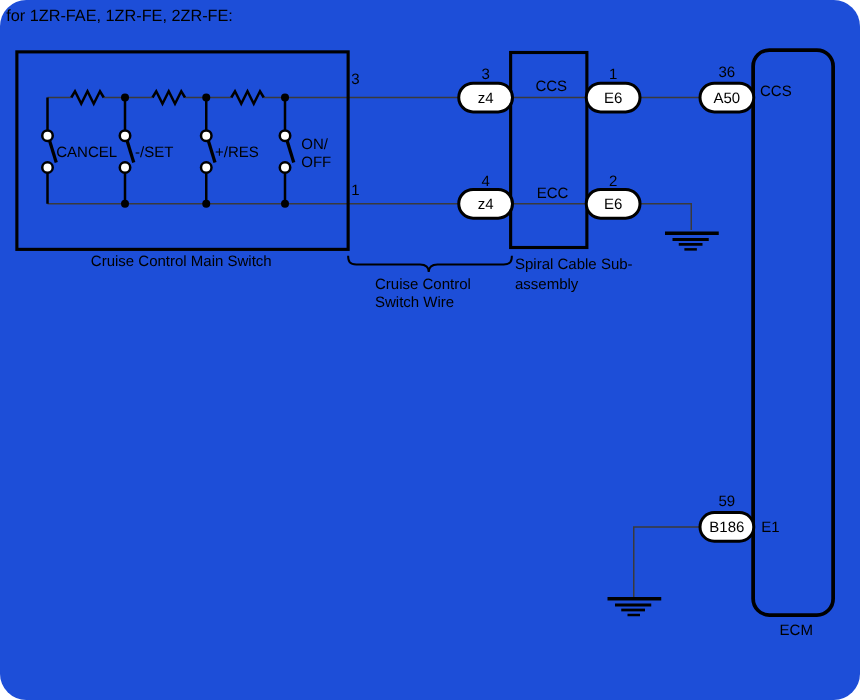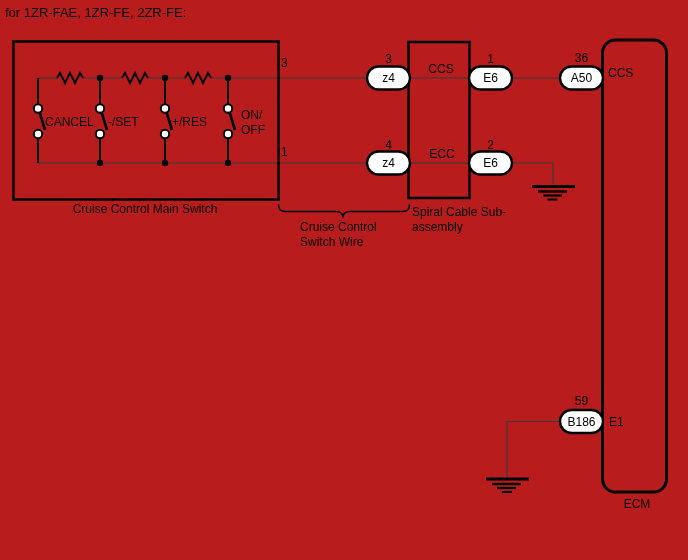--- a/index.html
+++ b/index.html
@@ -4,22 +4,23 @@
 <style>
   html, body {
     margin: 0;
     padding: 0;
     background: #ffffff;
   }
   #stage {
     position: relative;
     width: 688px;
     height: 560px;
-    background: #b91c1c;
+    background: #1d4ed8;
     font-family: "Liberation Sans", sans-serif;
+    border-radius: 21px;
   }
   svg text {
     font-family: "Liberation Sans", sans-serif;
     fill: #000000;
   }
   .lbl   { font-size: 12px; }
   .title { font-size: 13px; }
   .wire  { stroke: #3a3a3a; stroke-width: 1.2; fill: none; }
   .comp  { stroke: #000000; stroke-width: 2;   fill: none; }
   .boxln { stroke: #000000; fill: none; }

